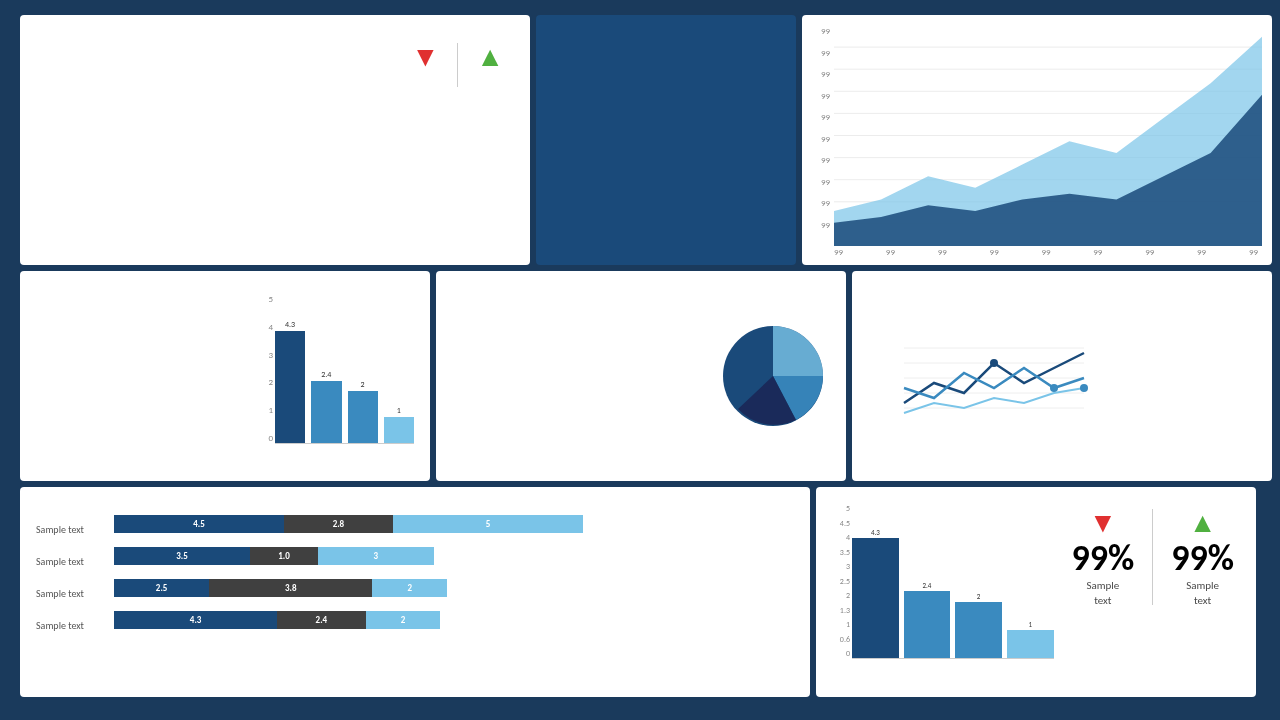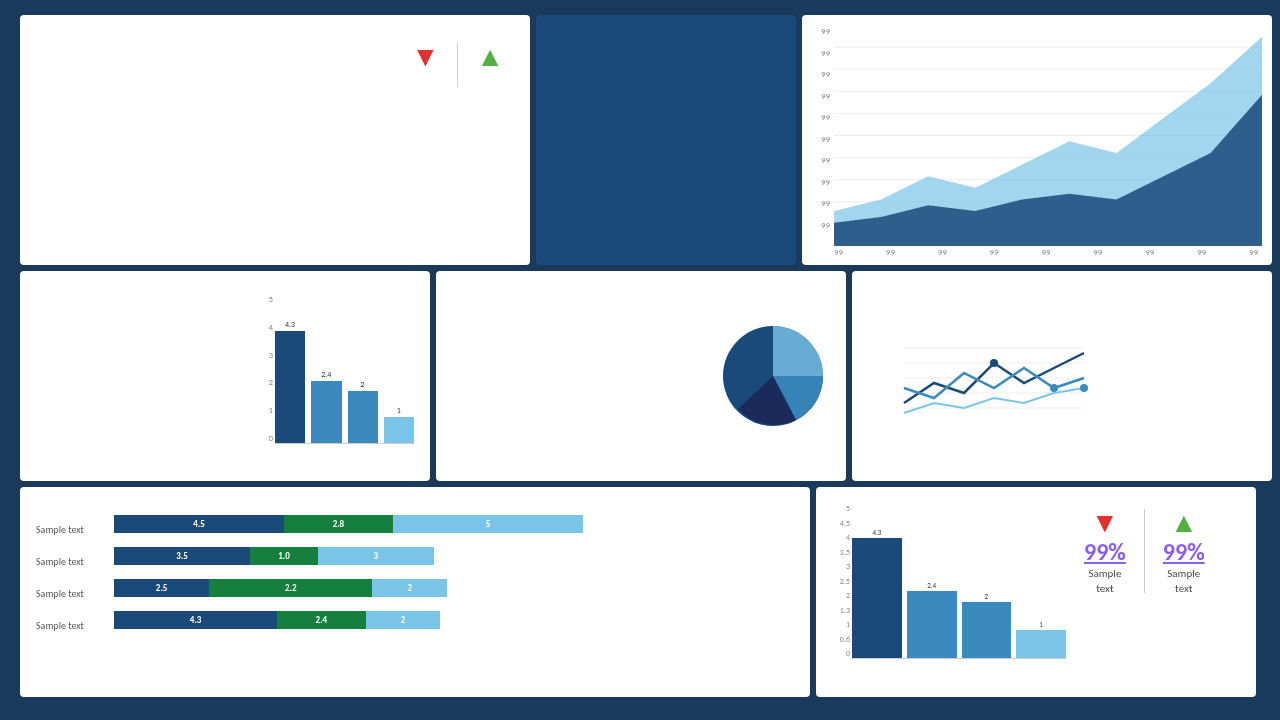--- a/index.html
+++ b/index.html
@@ -67,25 +67,24 @@
       color: #1a6ebd;
       font-size: 42px;
       font-weight: 700;
       line-height: 1;
     }
     .kpi-medium sup {
       font-size: 22px;
       vertical-align: super;
     }
     .kpi-small {
-      color: #8b5cf6;
-      font-size: 24px;
+      color: #000000;
+      font-size: 36px;
       font-weight: 700;
       line-height: 1;
-      text-decoration: underline;
     }
     .sample-text-title-lg {
       color: #1a6ebd;
       font-size: 26px;
       font-weight: 700;
       margin-bottom: 4px;
     }
     .body-text {
       color: #4a4a4a;
       font-size: 11px;
@@ -148,21 +147,21 @@
       color: #555;
       font-size: 10px;
       margin-top: 12px;
     }
     .hbar-segments {
       display: flex;
       height: 18px;
       flex: 1;
     }
     .hbar-seg1 { background: #1a4a7a; display: flex; align-items: center; justify-content: center; color: white; font-size: 9px; font-weight: bold; }
-    .hbar-seg2 { background: #15803d; display: flex; align-items: center; justify-content: center; color: white; font-size: 9px; font-weight: bold; }
+    .hbar-seg2 { background: #404040; display: flex; align-items: center; justify-content: center; color: white; font-size: 9px; font-weight: bold; }
     .hbar-seg3 { background: #7ac4e8; display: flex; align-items: center; justify-content: center; color: white; font-size: 9px; font-weight: bold; }
   </style>
 </head>
 <body>
 
 <div class="dashboard">
 
   <div class="row1">
 
     <div class="card">
@@ -395,21 +394,21 @@
             <div class="hbar-seg1" style="width:20%;">3.5</div>
             <div class="hbar-seg2" style="width:10%;">1.0</div>
             <div class="hbar-seg3" style="width:17%;">3</div>
           </div>
         </div>
 
         <div class="hbar-row">
           <div class="hbar-label">Sample text</div>
           <div class="hbar-segments">
             <div class="hbar-seg1" style="width:14%;">2.5</div>
-            <div class="hbar-seg2" style="width:24%;">2.2</div>
+            <div class="hbar-seg2" style="width:24%;">3.8</div>
             <div class="hbar-seg3" style="width:11%;">2</div>
           </div>
         </div>
 
         <div class="hbar-row">
           <div class="hbar-label">Sample text</div>
           <div class="hbar-segments">
             <div class="hbar-seg1" style="width:24%;">4.3</div>
             <div class="hbar-seg2" style="width:13%;">2.4</div>
             <div class="hbar-seg3" style="width:11%;">2</div>

